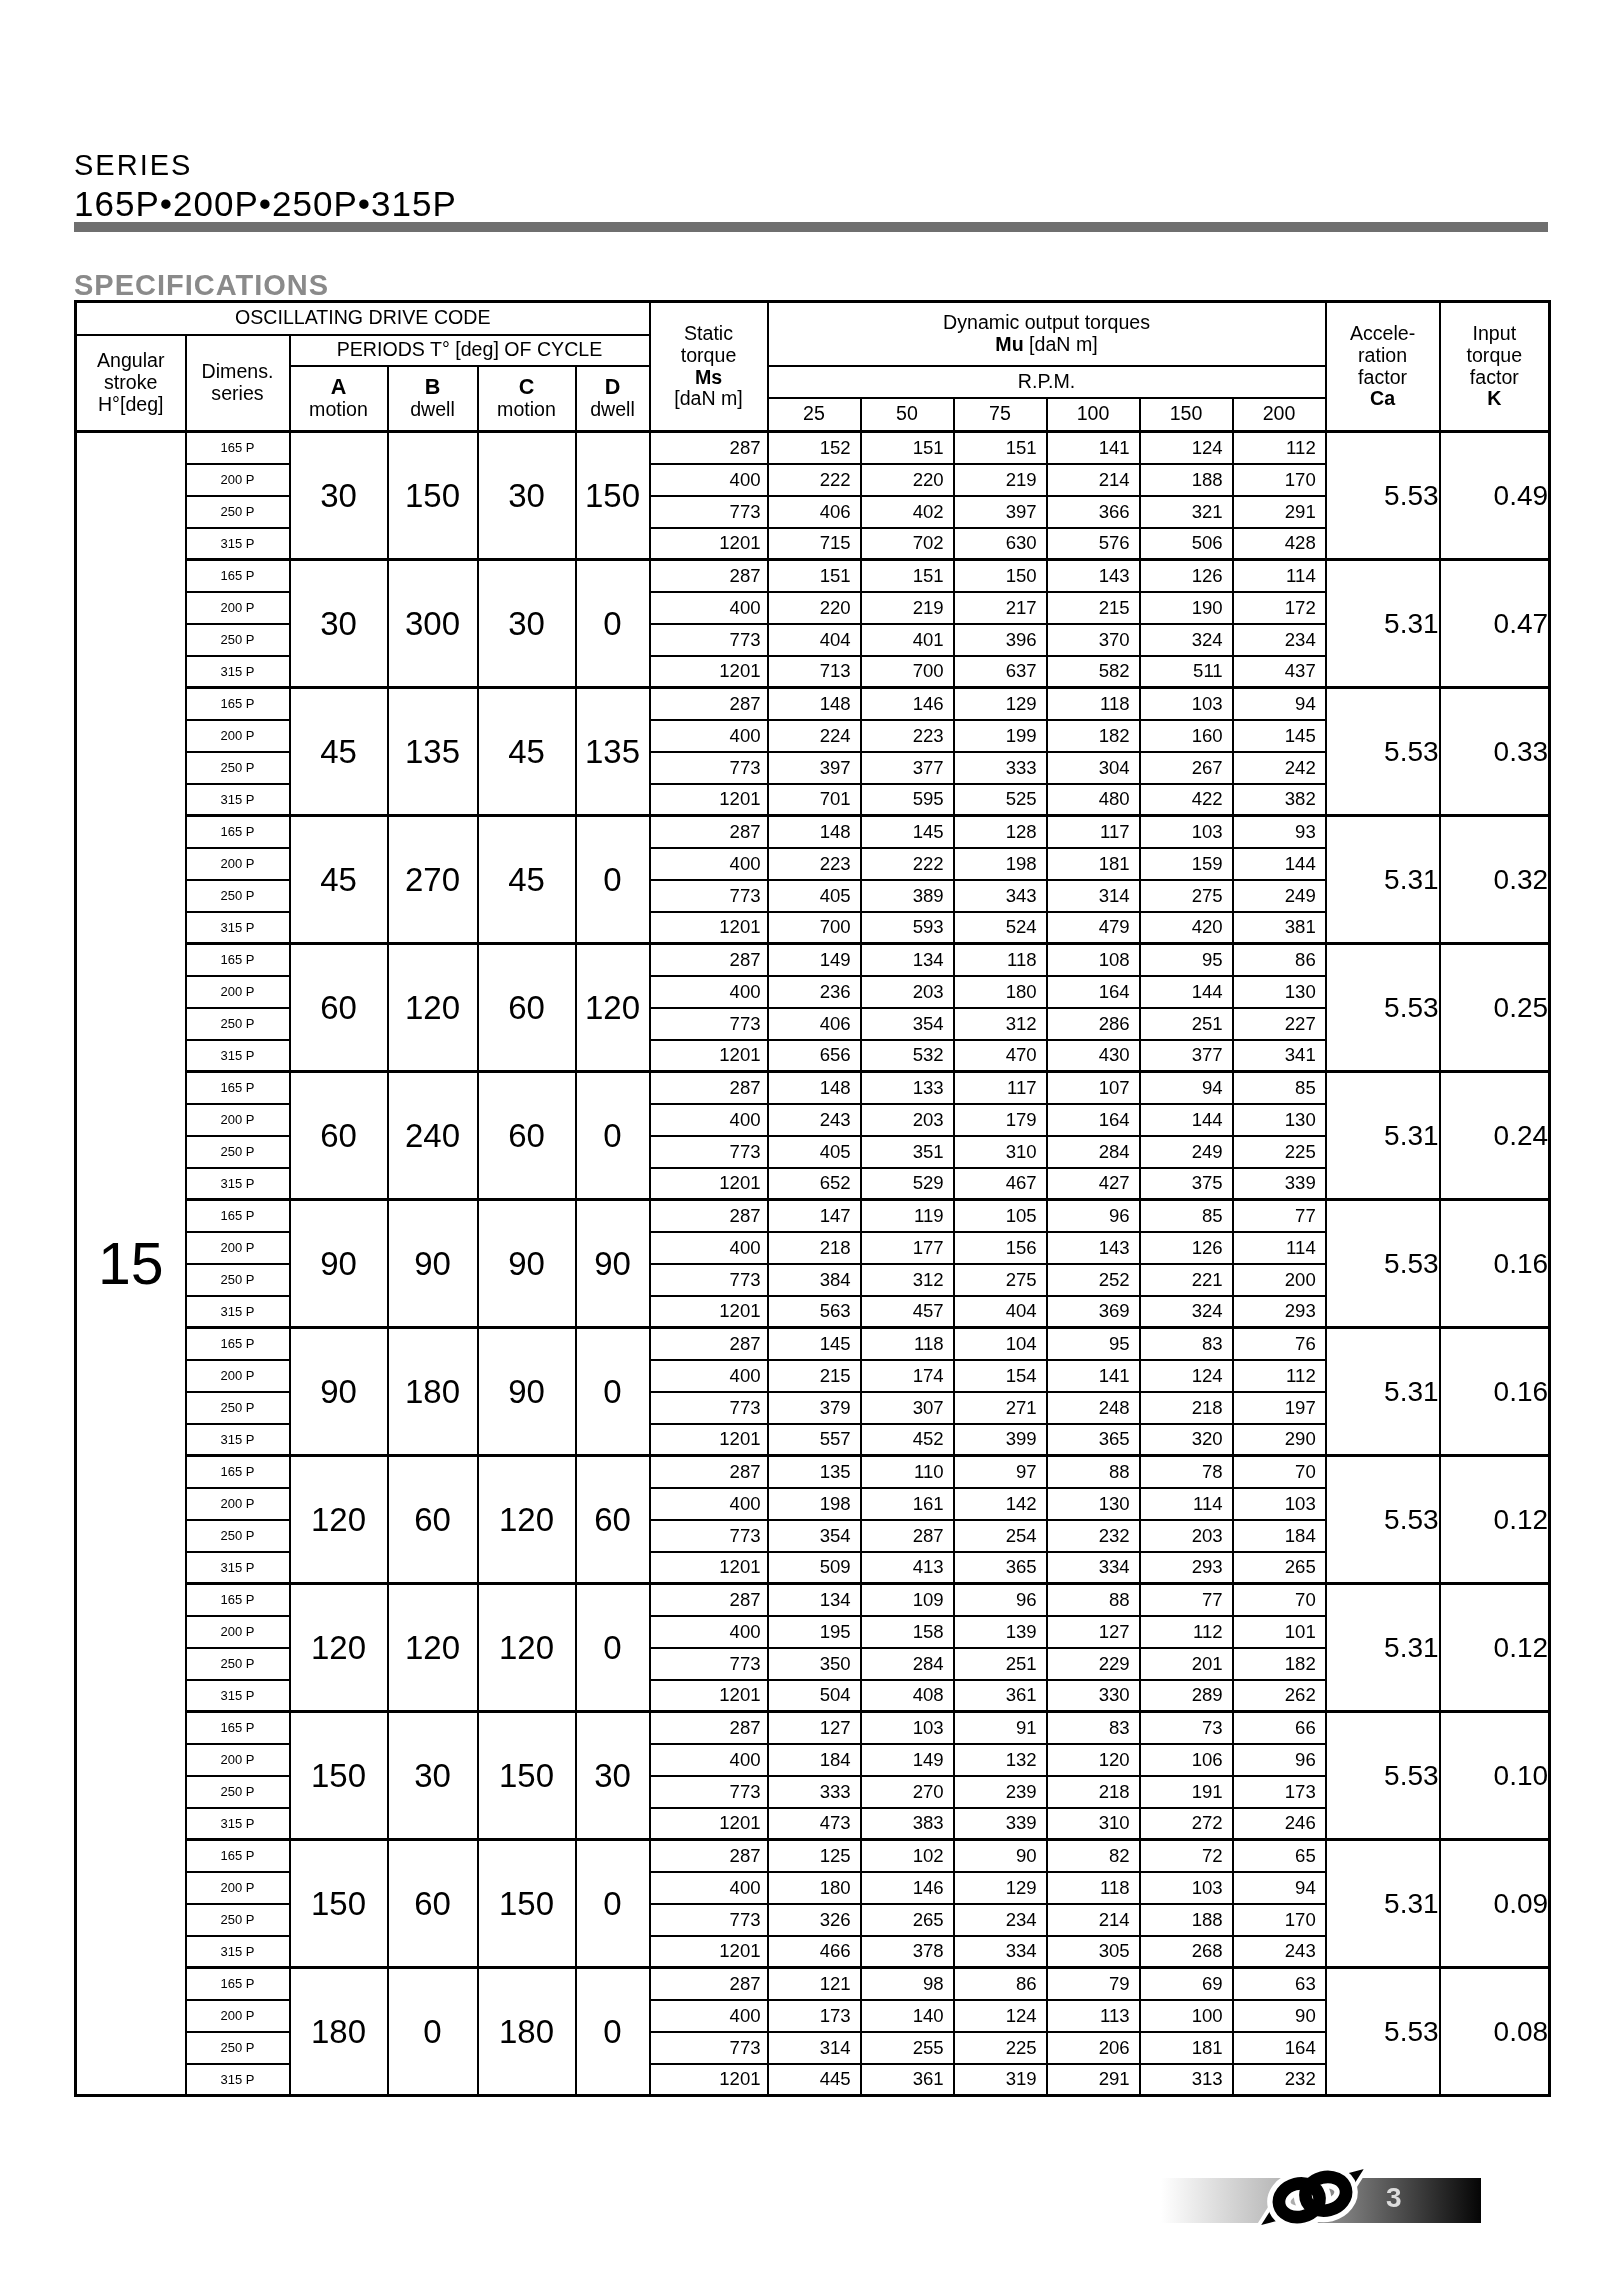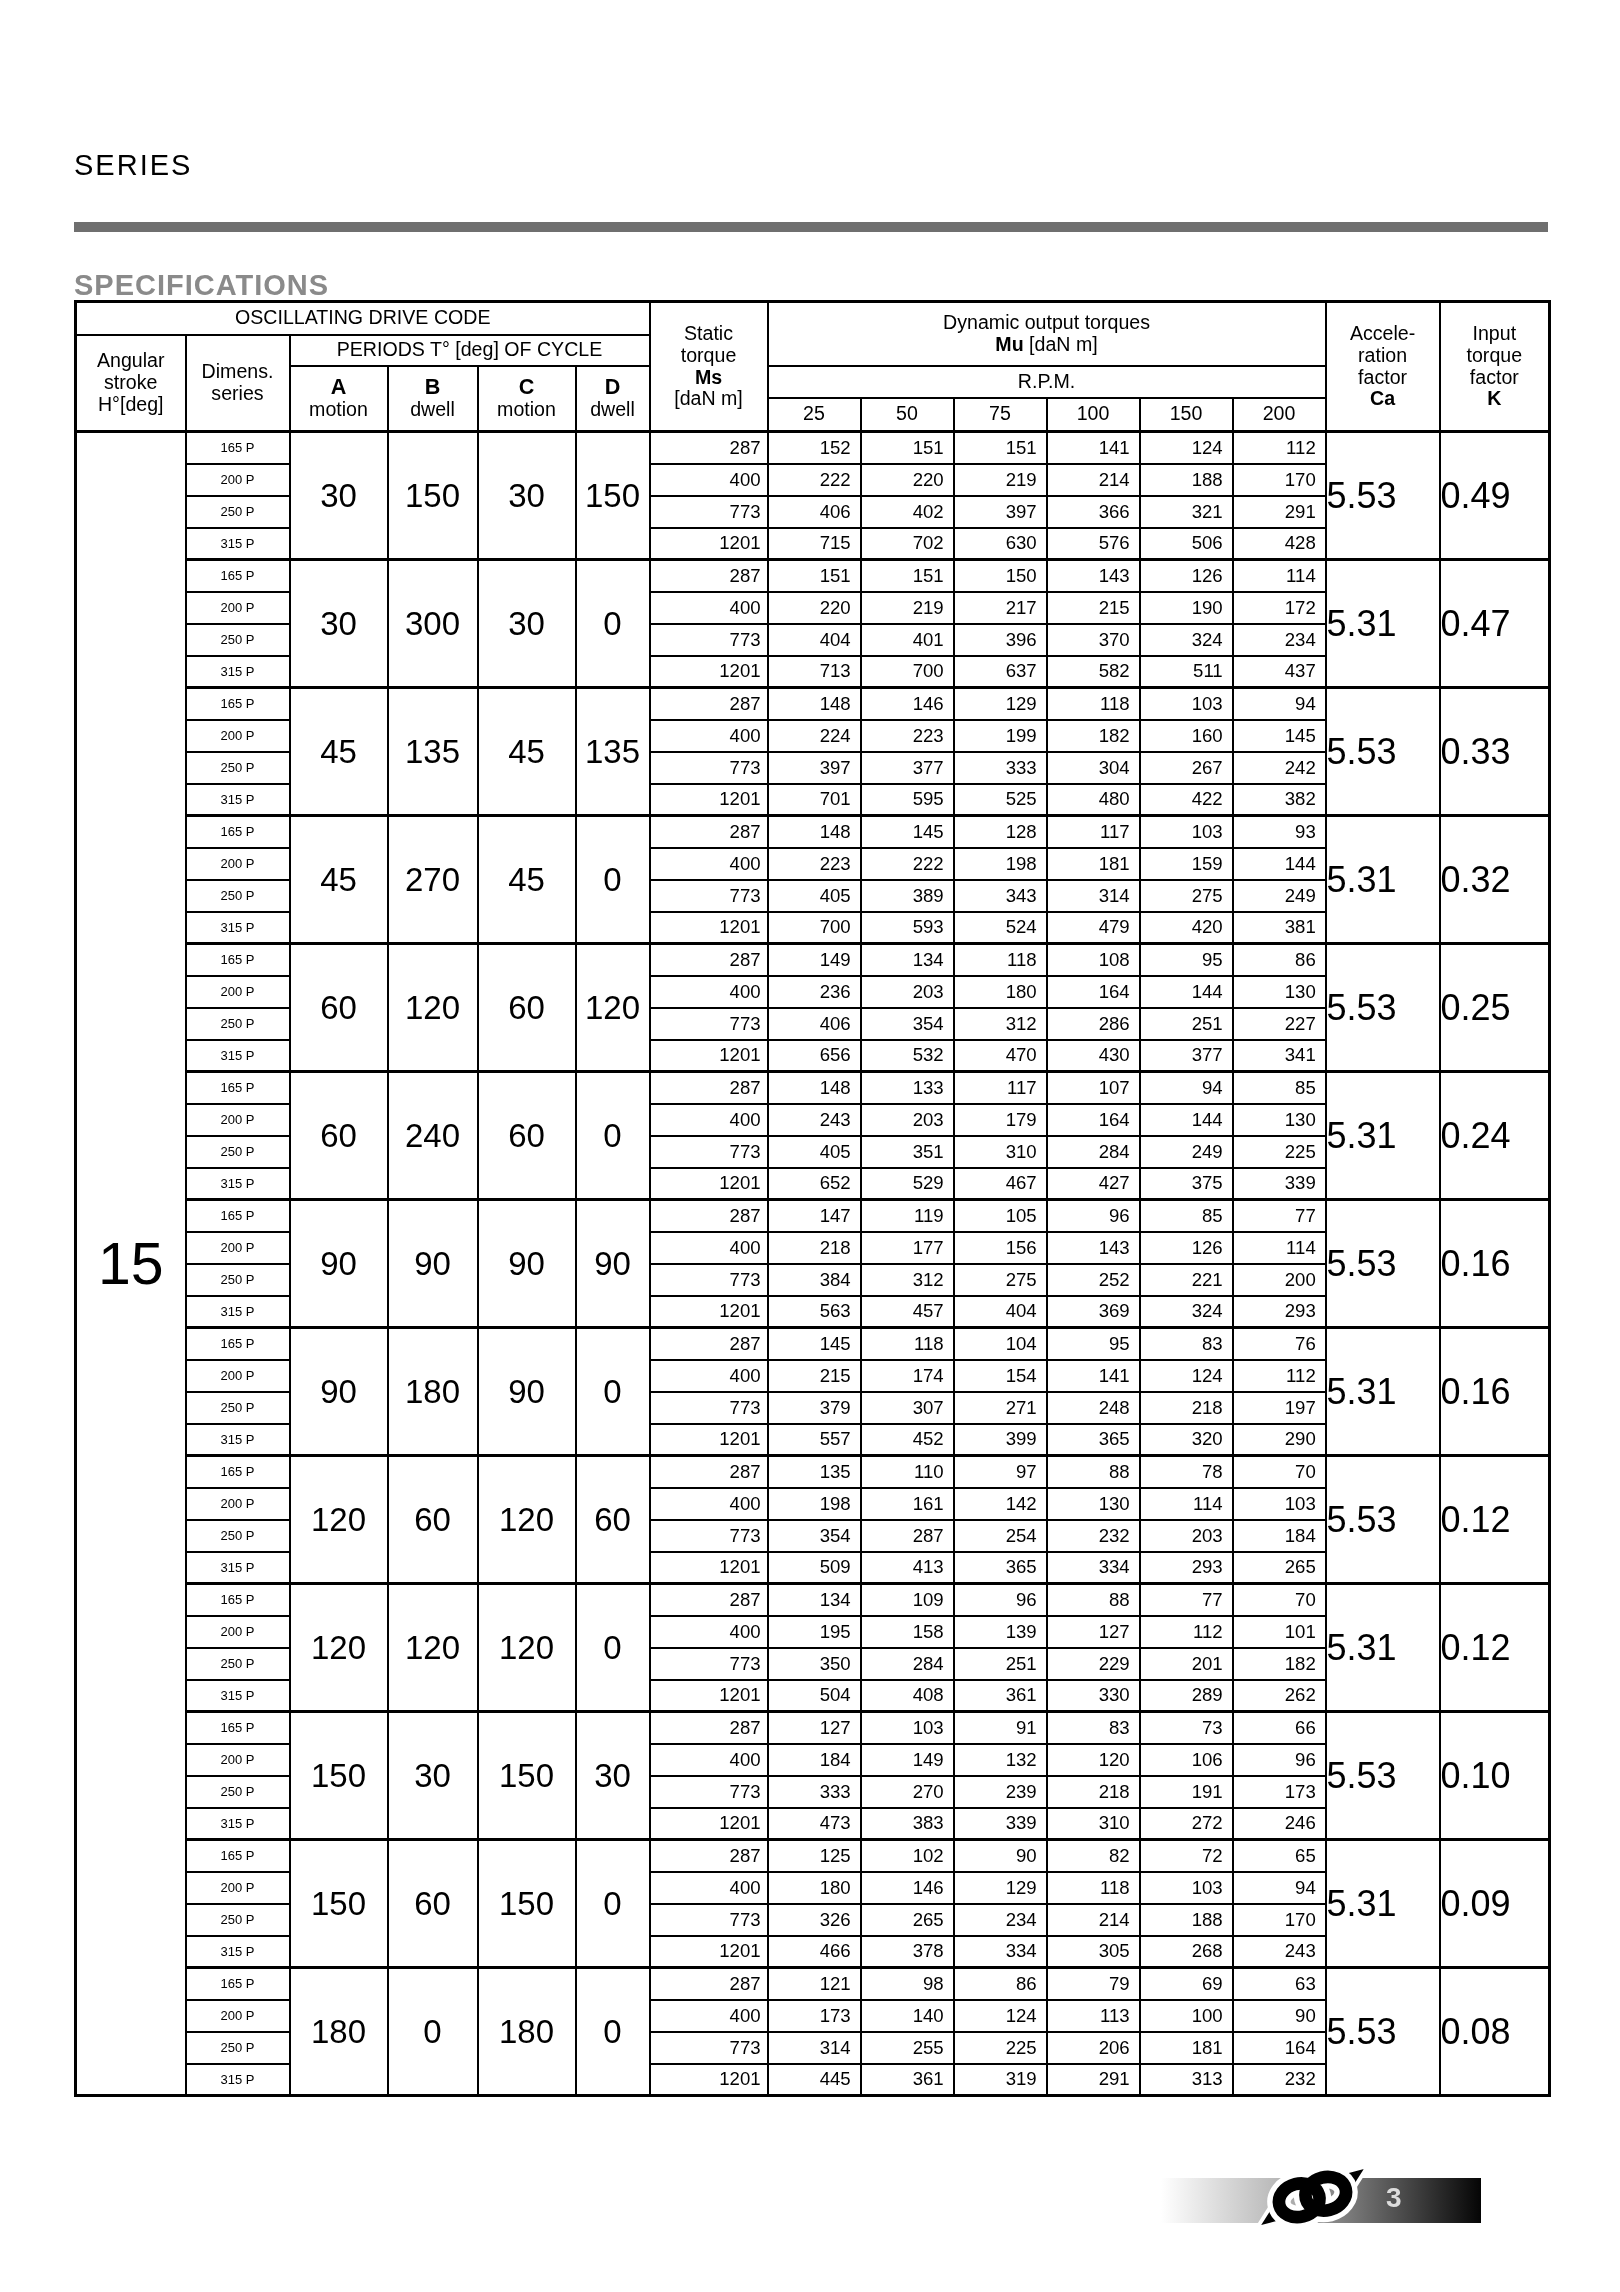--- a/index.html
+++ b/index.html
@@ -23,37 +23,38 @@
   tr.hr1{height:33px;} tr.hr2{height:31px;} tr.hr3{height:32px;} tr.hr4{height:34px;}
   .spec-table tbody tr{height:32px;}
   .b{font-weight:bold;}
   .dimens-h{font-size:16.7px;}
   .period-h .letter{font-size:21.6px;font-weight:bold;}
   .rpm-val-h{font-size:19.6px;}
   td.num{font-size:18.6px;text-align:right;padding-right:8.8px;vertical-align:middle;}
   td.ms-cell{padding-right:5.9px;}
   td.dimens-cell{font-size:13px;text-align:center;vertical-align:middle;}
   td.period-cell{font-size:33px;text-align:center;vertical-align:middle;margin-left:8px;}
-  td.ca-cell,td.k-cell{font-size:36px;text-align:left;vertical-align:middle;margin-left:7px;}
+  td.ca-cell,td.k-cell{font-size:28px;text-align:right;vertical-align:middle;margin-left:7px;}
   td.angular-cell{font-size:59px;text-align:center;vertical-align:middle;}
   tr.group-start td{border-top:3.9px solid #000;}
   .spec-table thead tr.hr4 th{border-bottom:3.9px solid #000;}
 
   
   .footer-bar{position:absolute;left:1161px;top:2178px;width:320px;height:45px;
               background:linear-gradient(90deg,#ffffff 0%,#b5b5b5 38%,#555555 72%,#050505 100%);}
   .footer-logo{position:absolute;left:1251px;top:2154px;width:123px;height:86px;}
   .page-number{position:absolute;left:1386px;top:2182px;font-size:28px;color:#dcdcdc;font-weight:bold;}
 </style>
 </head>
 <body>
 
 <div class="page">
 
   <div class="series-label">SERIES</div>
+  <div class="series-models">165P•200P•250P•315P</div>
   <div class="title-rule"></div>
   <h2 class="section-heading">SPECIFICATIONS</h2>
 
   <table class="spec-table">
     <colgroup>
       <col style="width:110px">
         <col style="width:104px">
         <col style="width:98px">
         <col style="width:90px">
       <col style="width:98px">

